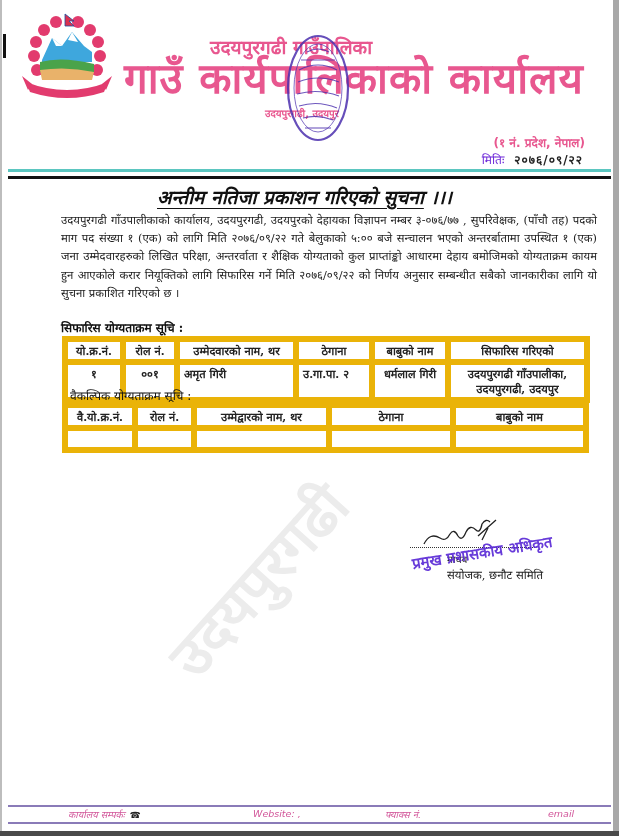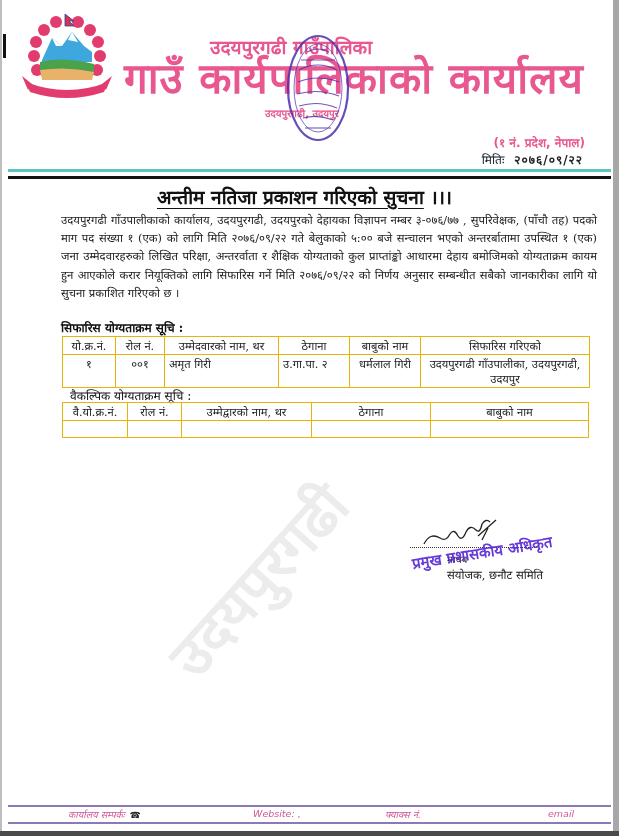--- a/index.html
+++ b/index.html
@@ -12,43 +12,43 @@
   .page-edge-bottom { position: absolute; left: 0; bottom: 0; width: 619px; height: 5px; background: #4a4a4a; }
   .scan-mark { position: absolute; left: 3px; top: 34px; width: 3px; height: 24px; background: #111; }
 
   
   .logo { position: absolute; left: 22px; top: 12px; width: 90px; height: 90px; }
   .hdr-line1 { position: absolute; left: 210px; top: 34px; font-size: 19px; font-weight: bold; color: #e8578f; letter-spacing: 0px; }
   .hdr-line2 { position: absolute; left: 124px; top: 58px; font-size: 42px; font-weight: bold; color: #e8578f; line-height: 1; letter-spacing: 1px; }
   .hdr-line3 { position: absolute; left: 265px; top: 106px; font-size: 10px; font-weight: bold; color: #e8578f; }
   .province { position: absolute; right: 34px; top: 134px; font-size: 12px; font-weight: bold; color: #e8578f; }
   .date-row { position: absolute; right: 36px; top: 151px; font-size: 12px; }
-  .date-label { color: #0f172a; }
+  .date-label { color: #6d28d9; }
   .date-value { color: #222; font-weight: bold; letter-spacing: 1px; margin-left: 10px; }
 
   .rule-teal { position: absolute; left: 8px; top: 169px; width: 603px; height: 3px; background: #5bc6c0; }
   .rule-black { position: absolute; left: 8px; top: 176px; width: 603px; height: 3px; background: #111; }
 
   
   .office-stamp { position: absolute; left: 283px; top: 30px; width: 70px; height: 115px; }
 
   
-  .notice-title { position: absolute; left: 157px; top: 184px; font-size: 19px; font-weight: bold; color: #111; }
+  .notice-title { position: absolute; left: 157px; top: 184px; font-size: 19px; font-weight: bold; color: #111; font-style: italic; }
   .notice-title .u { text-decoration: underline; text-underline-offset: 4px; }
 
   
   .body-text { position: absolute; left: 61px; top: 211px; width: 536px; font-family: "DejaVu Serif", serif; font-size: 11.4px; line-height: 18.2px; text-align: justify; color: #222; }
 
   
   .sec-heading { position: absolute; font-family: "DejaVu Serif", serif; font-size: 12px; color: #111; }
   .sec1-heading { left: 61px; top: 319px; font-weight: bold; }
   .sec2-heading { left: 70px; top: 387px; font-weight: normal; }
 
   table.grid { position: absolute; border-collapse: collapse; font-family: "DejaVu Serif", serif; font-size: 11.2px; color: #222; }
-  table.grid td, table.grid th { border: 1px solid #eab308; padding: 1px 4px; font-weight: normal; vertical-align: top; }
+  table.grid td, table.grid th { border: 6px solid #eab308; padding: 1px 4px; font-weight: bold; vertical-align: top; }
   .t1 { left: 62px; top: 336px; width: 528px; }
   .t1 td.c1, .t1 th.c1 { width: 44px; text-align: center; }
   .t1 td.c2, .t1 th.c2 { width: 40px; text-align: center; }
   .t1 th.c2 { text-align: center; }
   .t1 td.c3, .t1 th.c3 { width: 105px; }
   .t1 th.c3 { text-align: center; }
   .t1 td.c4, .t1 th.c4 { width: 62px; }
   .t1 th.c4 { text-align: center; }
   .t1 td.c5, .t1 th.c5 { width: 62px; text-align: center; }
   .t1 td.c6, .t1 th.c6 { text-align: center; }

